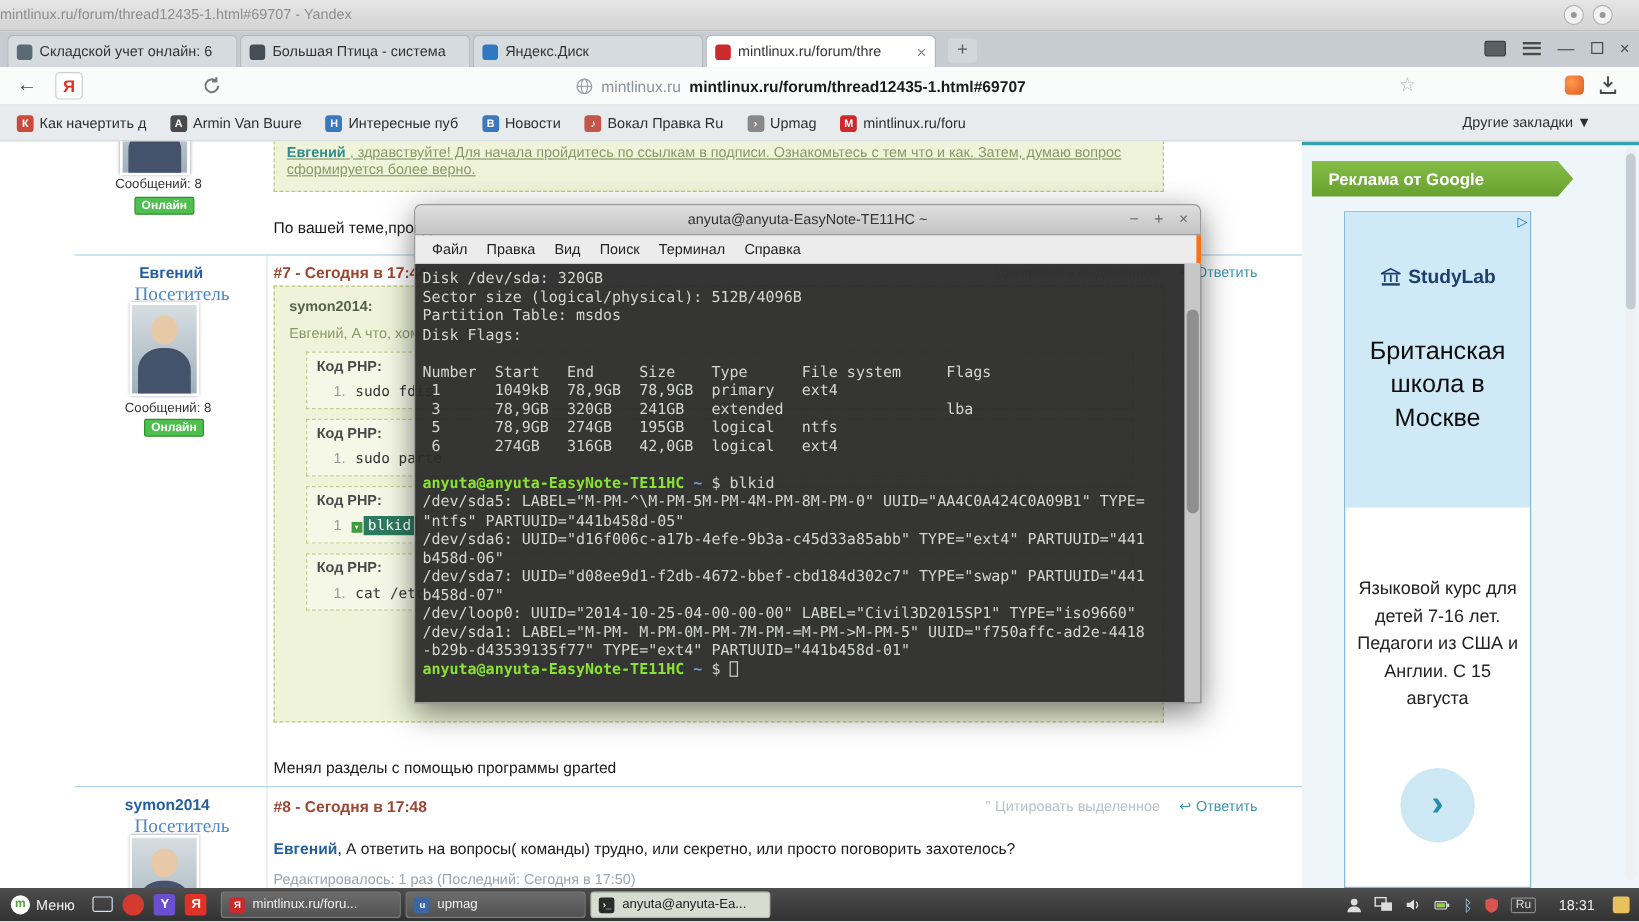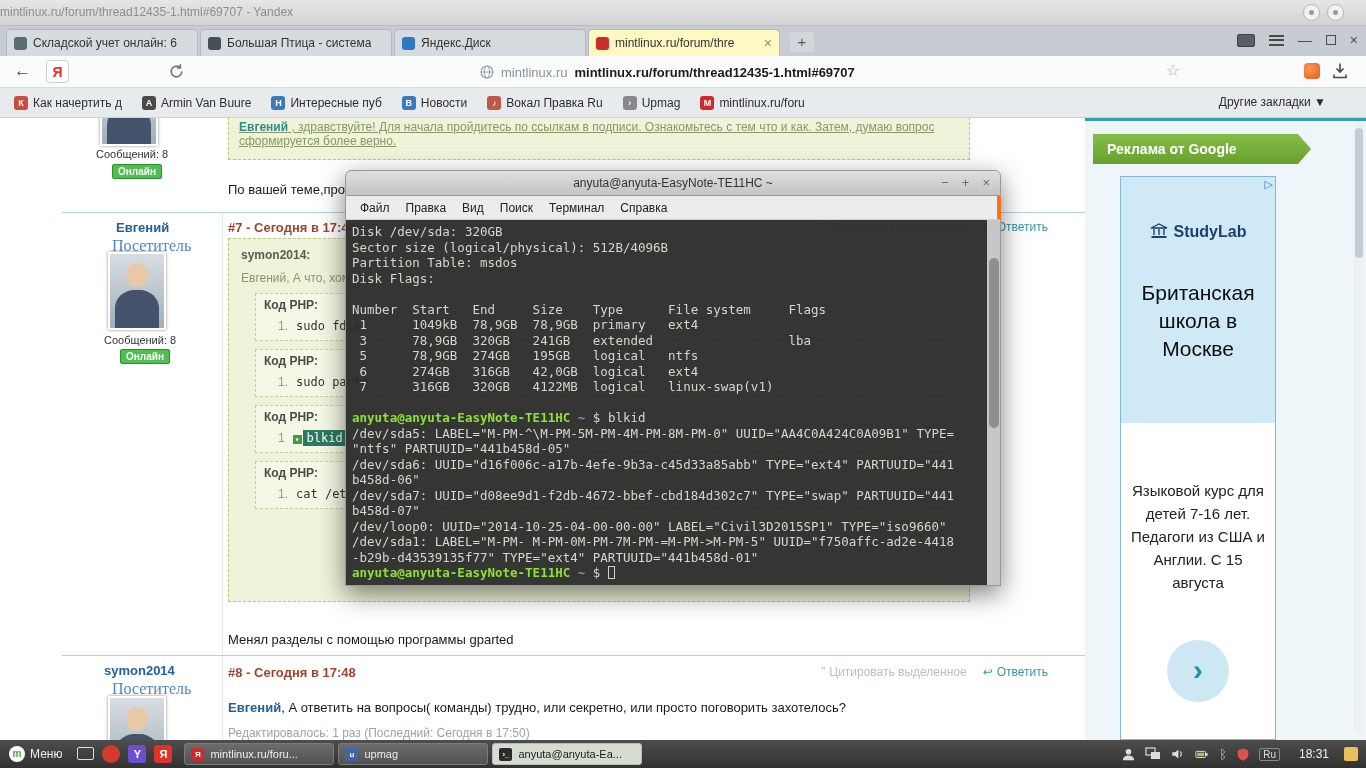--- a/index.html
+++ b/index.html
@@ -13,21 +13,21 @@
   .wtitle { position:absolute; left:0; right:0; top:5px; font-size:12px; color:#8d8d8d; }
   .tcircle { position:absolute; top:4px; width:17px; height:17px; border-radius:50%;
     background:#f2f2f2; border:1px solid #b5b5b5; }
   .tcircle.c1 { right:46px; } .tcircle.c2 { right:22px; }
   .tcircle::after { content:""; position:absolute; left:5px; top:5px; width:5px; height:5px; border-radius:50%; background:#9a9a9a; }
 
   .tabbar { position:absolute; left:0; top:26px; width:1366px; height:30px; background:#c6ccd1; }
   .tabs { position:absolute; left:6px; top:3px; display:flex; gap:2px; }
   .tab { width:192px; height:27px; background:#d6dbdf; border:1px solid #b3b9be; border-bottom:none;
     border-radius:5px 5px 0 0; display:flex; align-items:center; gap:6px; padding:0 7px; font-size:12px; color:#333; }
-  .tab.active { background:#fef9c3; }
+  .tab.active { background:#ffffff; }
   .tab .fav { width:13px; height:13px; border-radius:3px; flex:0 0 13px; }
   .tab .tlabel { white-space:nowrap; overflow:hidden; flex:1; }
   .tab .tclose { color:#8a8a8a; font-size:14px; padding-left:4px; }
   .newtab { position:absolute; left:790px; top:6px; width:24px; height:20px; text-align:center;
     font-size:15px; color:#555; background:#d2d7db; border-radius:3px; line-height:20px; }
   .winctrl { position:absolute; right:8px; top:4px; display:flex; align-items:center; gap:14px; }
   .wc { color:#4a4a4a; font-size:14px; line-height:20px; }
   .wc.shot { width:18px; height:13px; background:#5a5f63; border-radius:2px; border:1px solid #3c4043; }
   .wc.burger { width:15px; height:11px; border-top:2px solid #4a4a4a; border-bottom:2px solid #4a4a4a; }
   .wc.burger i { display:block; height:2px; background:#4a4a4a; margin-top:2.5px; }
@@ -388,21 +388,20 @@
           <div class="tline"><span>Disk /dev/sda: 320GB</span></div>
           <div class="tline"><span>Sector size (logical/physical): 512B/4096B</span></div>
           <div class="tline"><span>Partition Table: msdos</span></div>
           <div class="tline"><span>Disk Flags:</span></div>
           <div class="tline"><span></span></div>
           <div class="tline"><span>Number  Start   End     Size    Type      File system     Flags</span></div>
           <div class="tline"><span> 1      1049kB  78,9GB  78,9GB  primary   ext4</span></div>
           <div class="tline"><span> 3      78,9GB  320GB   241GB   extended                  lba</span></div>
           <div class="tline"><span> 5      78,9GB  274GB   195GB   logical   ntfs</span></div>
           <div class="tline"><span> 6      274GB   316GB   42,0GB  logical   ext4</span></div>
-          <div class="tline"><span> 7      316GB   320GB   4122MB  logical   linux-swap(v1)</span></div>
           <div class="tline"><span></span></div>
           <div class="tline"><span class="green">anyuta@anyuta-EasyNote-TE11HC</span><span class="blue"> ~</span><span> $ </span><span>blkid</span></div>
           <div class="tline"><span>/dev/sda5: LABEL="M-PM-^\M-PM-5M-PM-4M-PM-8M-PM-0" UUID="AA4C0A424C0A09B1" TYPE=</span></div>
           <div class="tline"><span>"ntfs" PARTUUID="441b458d-05"</span></div>
           <div class="tline"><span>/dev/sda6: UUID="d16f006c-a17b-4efe-9b3a-c45d33a85abb" TYPE="ext4" PARTUUID="441</span></div>
           <div class="tline"><span>b458d-06"</span></div>
           <div class="tline"><span>/dev/sda7: UUID="d08ee9d1-f2db-4672-bbef-cbd184d302c7" TYPE="swap" PARTUUID="441</span></div>
           <div class="tline"><span>b458d-07"</span></div>
           <div class="tline"><span>/dev/loop0: UUID="2014-10-25-04-00-00-00" LABEL="Civil3D2015SP1" TYPE="iso9660"</span></div>
           <div class="tline"><span>/dev/sda1: LABEL="M-PM- M-PM-0M-PM-7M-PM-=M-PM-&gt;M-PM-5" UUID="f750affc-ad2e-4418</span></div>

